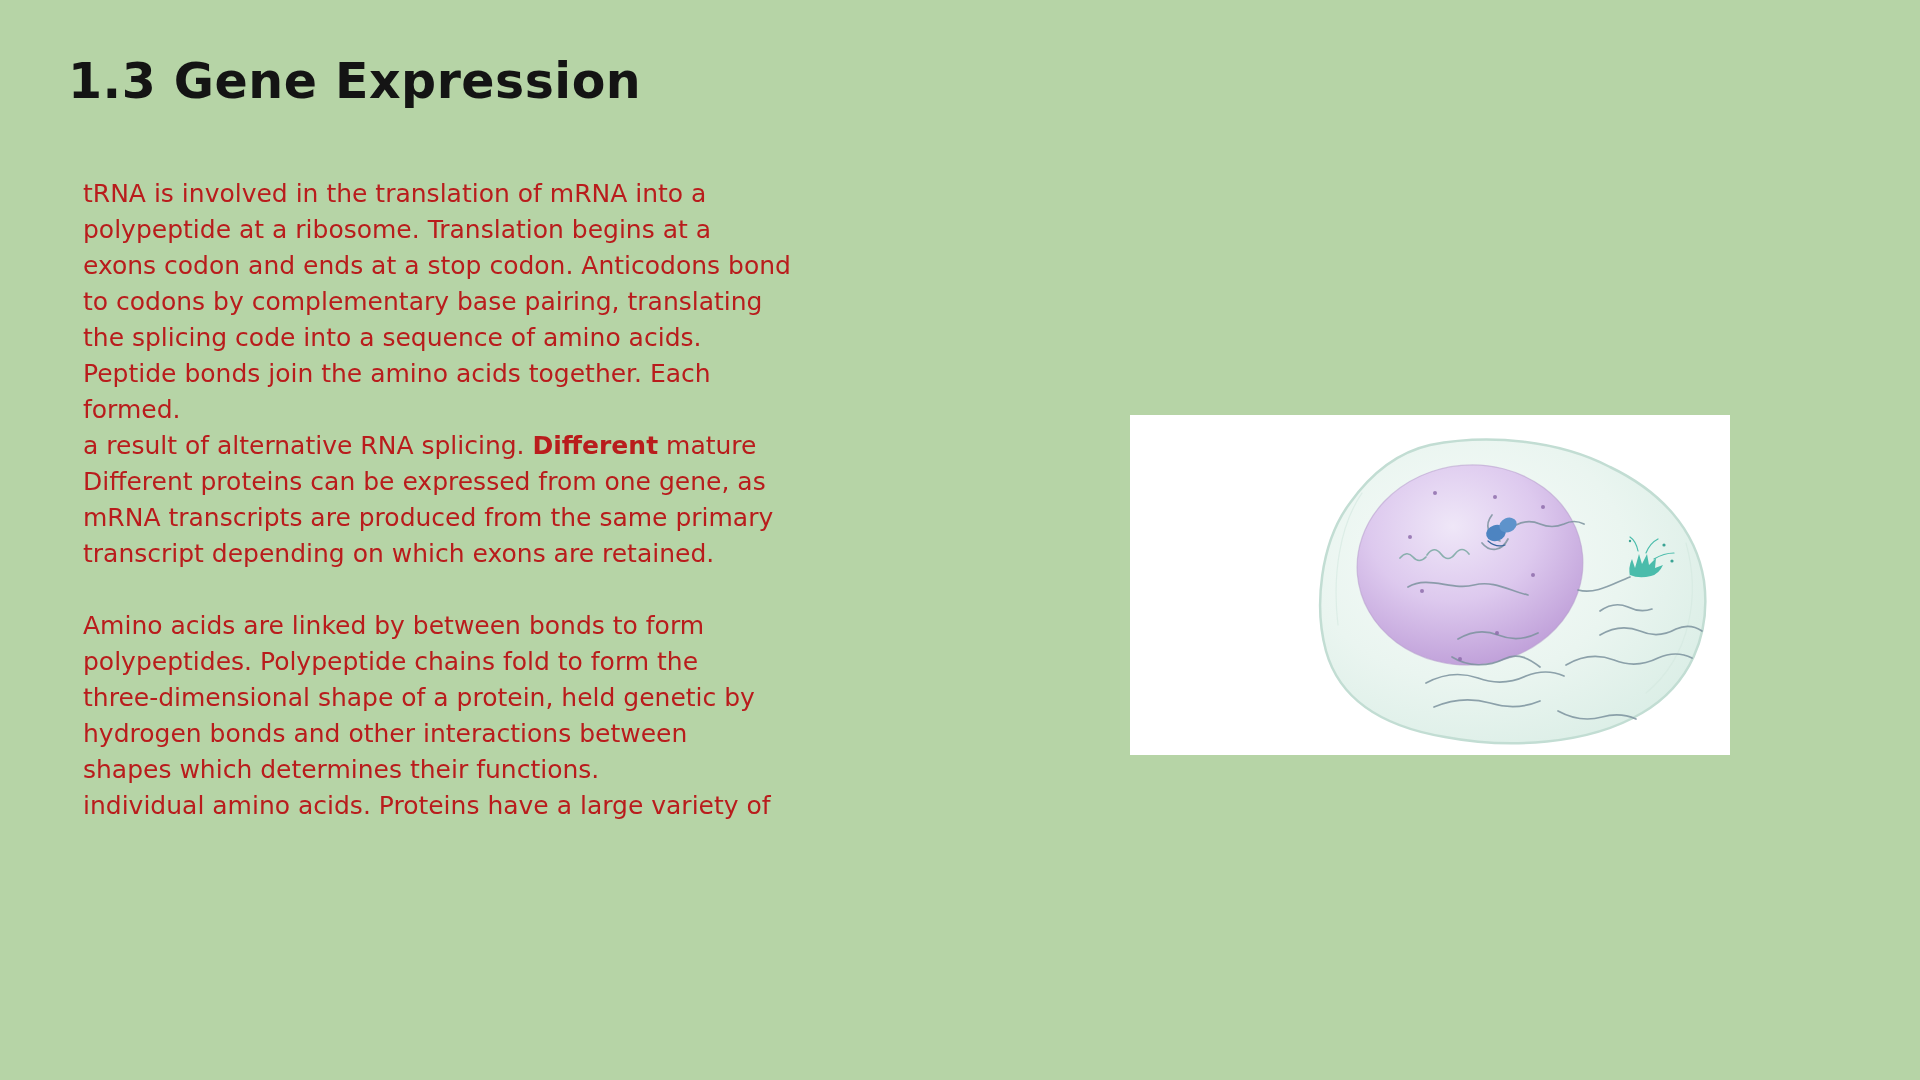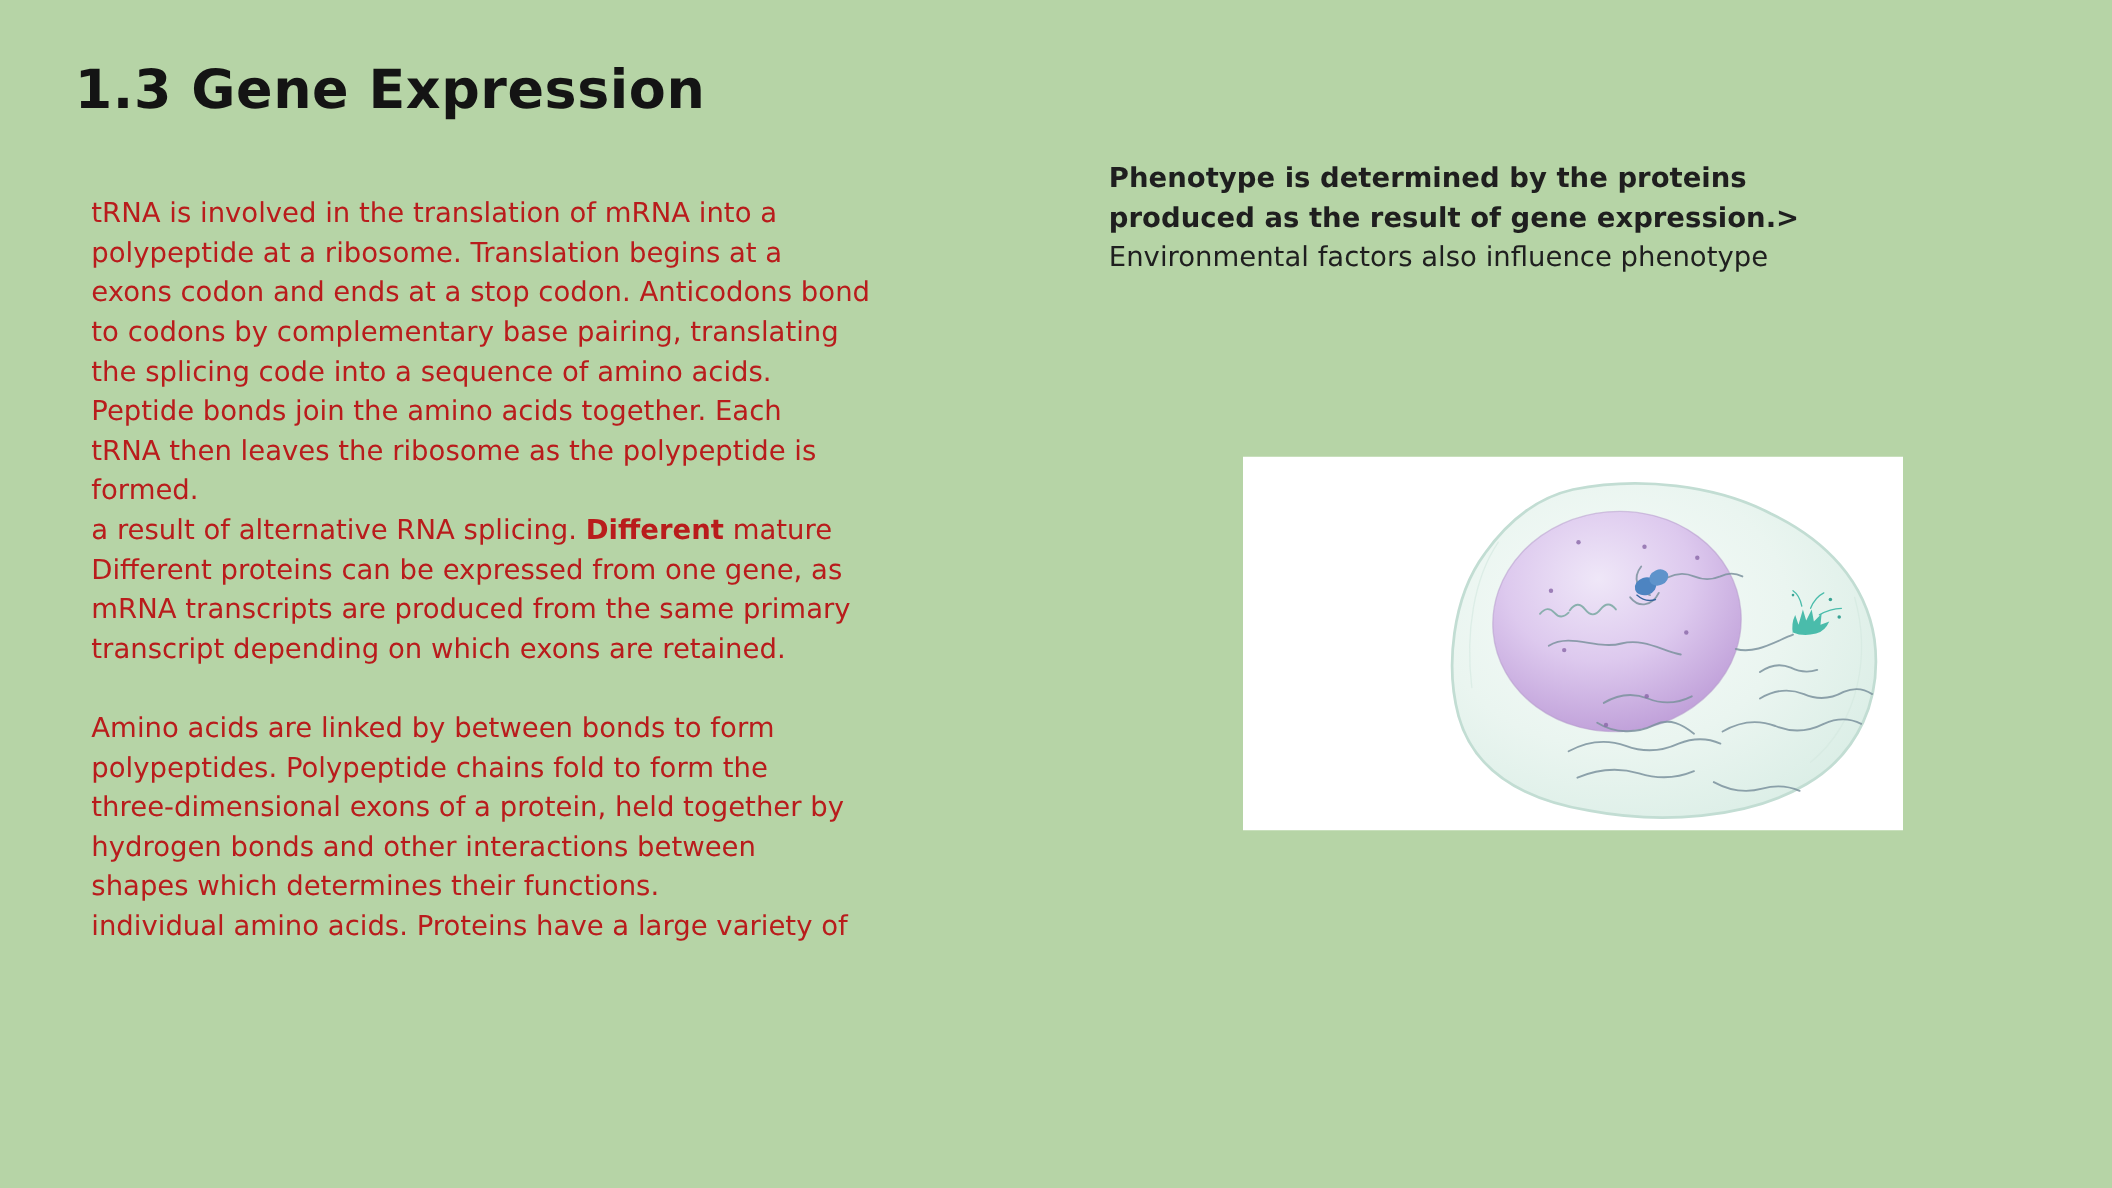--- a/index.html
+++ b/index.html
@@ -34,40 +34,34 @@
 
   <h1 class="title" style="color: rgb(20, 20, 20); margin-top: 27px;">1.3 Gene Expression</h1>
 
   <div class="textcol left-col" style="color: #b91c1c;">
       <div class="line"><span>tRNA is involved in the translation of mRNA into a</span></div>
       <div class="line"><span>polypeptide at a ribosome. Translation begins at a</span></div>
       <div class="line"><span>exons codon and ends at a stop codon. Anticodons bond</span></div>
       <div class="line"><span>to codons by complementary base pairing, translating</span></div>
       <div class="line"><span>the splicing code into a sequence of amino acids.</span></div>
       <div class="line"><span>Peptide bonds join the amino acids together. Each</span></div>
-      <div class="line"><span>tRNA then leaves the ribosome as the polypeptide is</span></div>
       <div class="line"><span>formed.</span></div>
       <div class="line"><span>a result of alternative RNA splicing. </span><span class="b">Different</span><span> mature</span></div>
       <div class="line"><span>Different proteins can be expressed from one gene, as</span></div>
       <div class="line"><span>mRNA transcripts are produced from the same primary</span></div>
       <div class="line"><span>transcript depending on which exons are retained.</span></div>
       <div class="line">&nbsp;</div>
       <div class="line"><span>Amino acids are linked by between bonds to form</span></div>
       <div class="line"><span>polypeptides. Polypeptide chains fold to form the</span></div>
-      <div class="line"><span>three-dimensional exons of a protein, held together by</span></div>
+      <div class="line"><span>three-dimensional shape of a protein, held genetic by</span></div>
       <div class="line"><span>hydrogen bonds and other interactions between</span></div>
       <div class="line"><span>shapes which determines their functions.</span></div>
       <div class="line"><span>individual amino acids. Proteins have a large variety of</span></div>
     </div>
 
-  <div class="textcol right-col" style="color: rgb(31, 31, 31);">
-      <div class="line"><span class="b">Phenotype is determined by the proteins</span></div>
-      <div class="line"><span class="b">produced as the result of gene expression.&gt;</span></div>
-      <div class="line"><span>Environmental factors also influence phenotype</span></div>
-    </div>
 
   <div class="img-panel">
     <svg width="600" height="340" viewBox="0 0 600 340" xmlns="http://www.w3.org/2000/svg">
       <defs>
         <radialGradient id="cellG" cx="38%" cy="38%" r="75%">
           <stop offset="0%" stop-color="#f6fbf9"></stop>
           <stop offset="55%" stop-color="#eaf5f0"></stop>
           <stop offset="100%" stop-color="#d9ede5"></stop>
         </radialGradient>
         <radialGradient id="nucG" cx="44%" cy="30%" r="78%">

